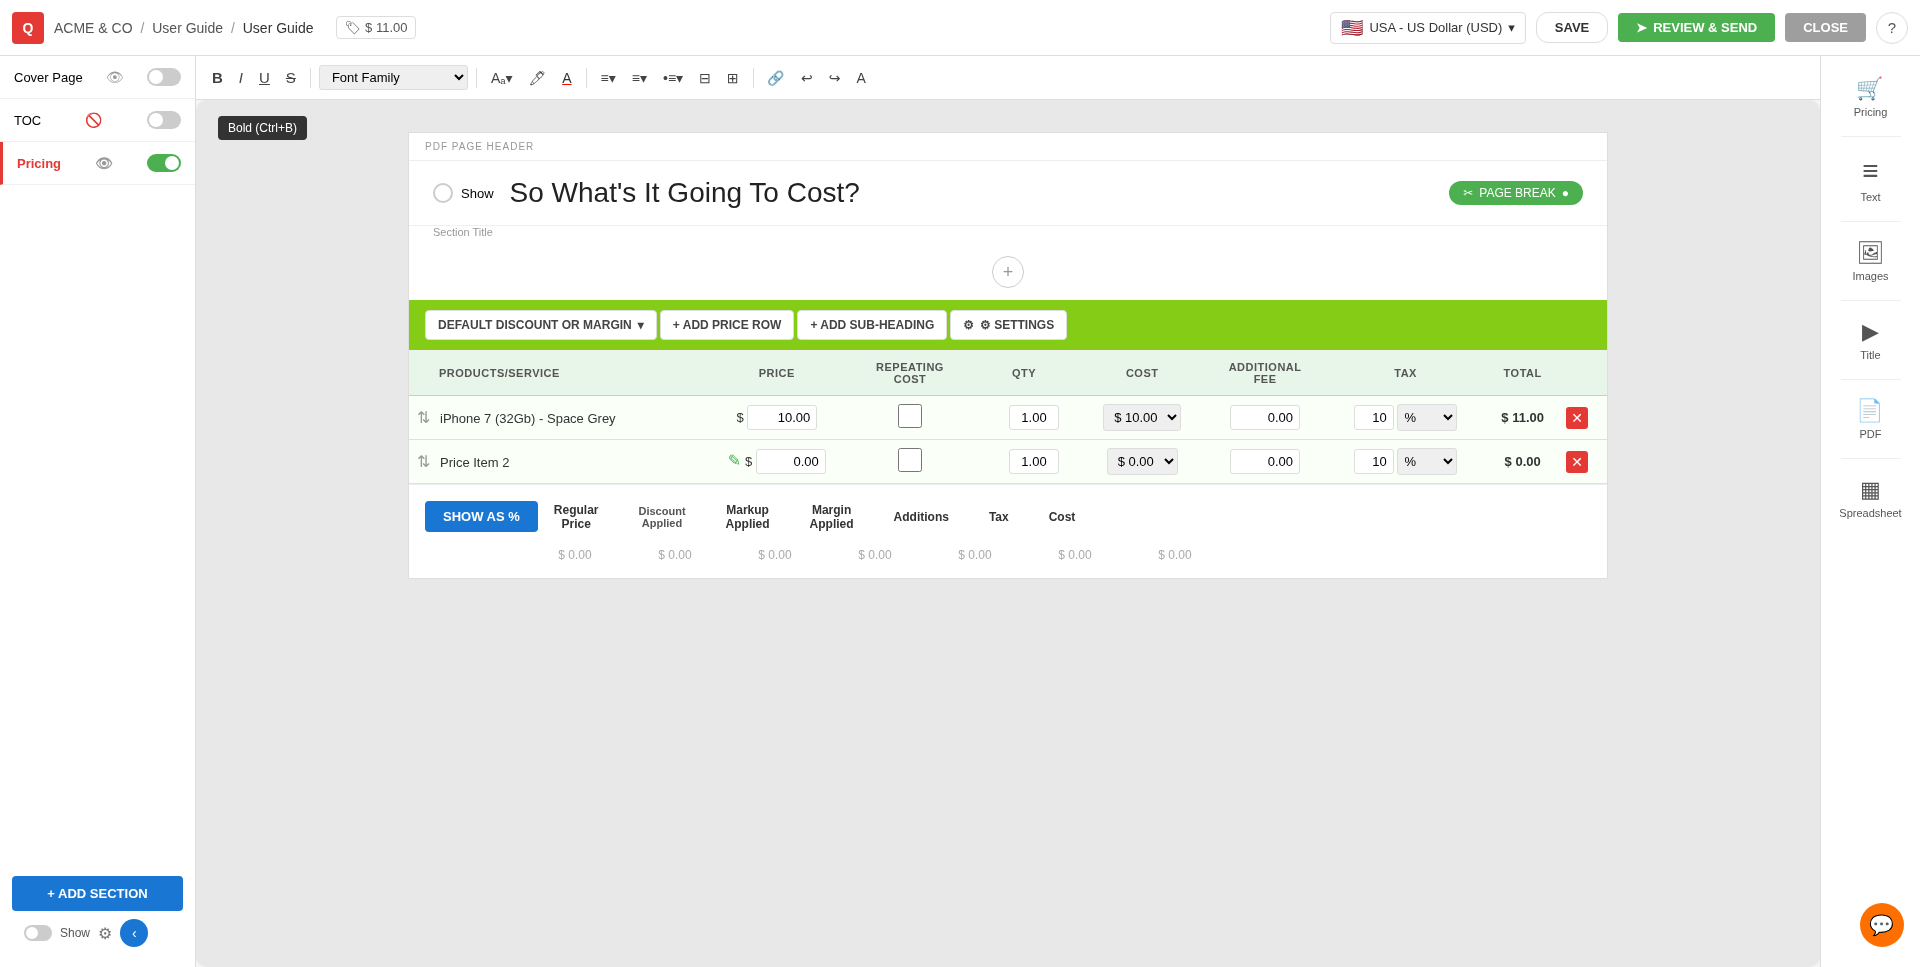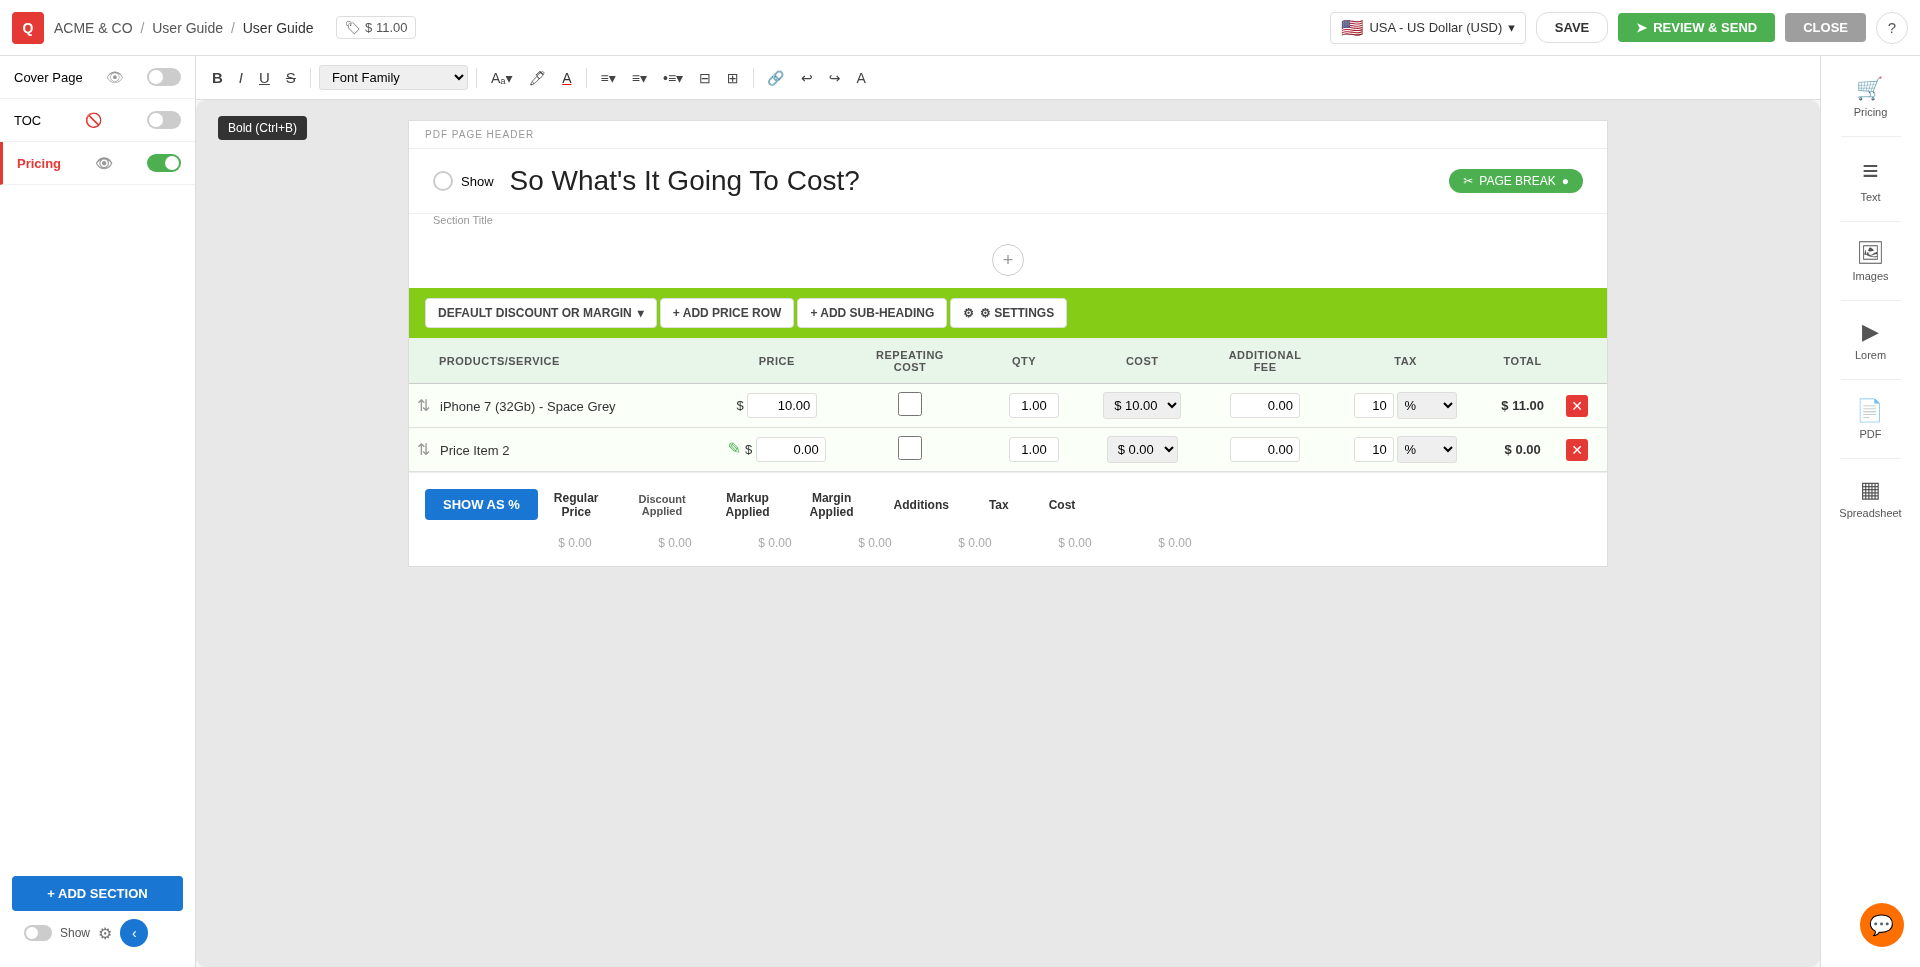--- a/index.html
+++ b/index.html
@@ -53,21 +53,21 @@
     .tb-italic { font-style: italic; font-size: 15px; }
     .tb-underline { text-decoration: underline; font-size: 15px; }
     .tb-strike { text-decoration: line-through; font-size: 15px; }
     .font-family-select { border: 1px solid #ddd; border-radius: 3px; padding: 3px 8px; font-size: 13px; min-width: 120px; cursor: pointer; }
     .tb-sep { width: 1px; height: 20px; background: #ddd; margin: 0 4px; }
 
     
     .content-area { flex: 1; display: flex; flex-direction: column; overflow: hidden; }
 
     
-    .page-canvas { flex: 1; overflow-y: auto; background: #e8e8e8; padding: 20px; border-radius: 10px; }
+    .page-canvas { flex: 1; overflow-y: auto; background: #e8e8e8; padding: 32px; border-radius: 10px; }
     .page-section { background: #fff; max-width: 1200px; margin: 0 auto; border: 1px solid #ddd; }
 
     
     .pdf-page-header { padding: 8px 16px; border-bottom: 1px solid #eee; }
     .pdf-header-label { font-size: 10px; color: #999; letter-spacing: 1px; text-transform: uppercase; }
 
     
     .section-title-area { padding: 16px 24px; display: flex; align-items: center; justify-content: space-between; border-bottom: 1px solid #f0f0f0; }
     .show-toggle-area { display: flex; align-items: center; gap: 8px; }
     .show-circle { width: 20px; height: 20px; border: 2px solid #ccc; border-radius: 50%; }
@@ -423,21 +423,21 @@
       <span class="rs-label">Text</span>
     </div>
     <div class="rs-sep"></div>
     <div class="right-sidebar-item">
       <span class="rs-icon">🖼</span>
       <span class="rs-label">Images</span>
     </div>
     <div class="rs-sep"></div>
     <div class="right-sidebar-item">
       <span class="rs-icon">▶</span>
-      <span class="rs-label">Lorem</span>
+      <span class="rs-label">Title</span>
     </div>
     <div class="rs-sep"></div>
     <div class="right-sidebar-item">
       <span class="rs-icon">📄</span>
       <span class="rs-label">PDF</span>
     </div>
     <div class="rs-sep"></div>
     <div class="right-sidebar-item">
       <span class="rs-icon">▦</span>
       <span class="rs-label">Spreadsheet</span>

